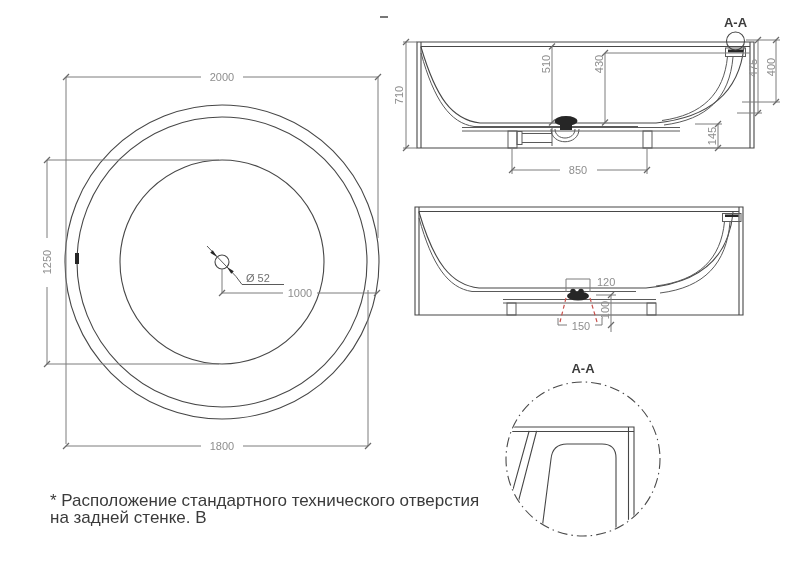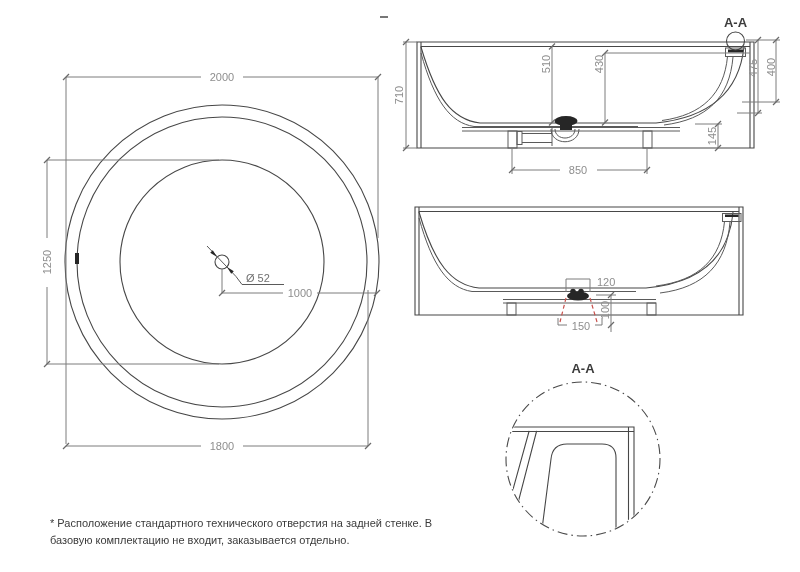--- a/index.html
+++ b/index.html
@@ -9,22 +9,22 @@
   .obj{stroke:#474747;stroke-width:1.1;fill:none;stroke-linecap:square;}
   .thin{stroke:#5a5a5a;stroke-width:1;fill:none;}
   .dim{stroke:#7d7d7d;stroke-width:1;fill:none;}
   .tick{stroke:#6a6a6a;stroke-width:1.2;}
   .dimtext{font:11px "Liberation Sans",sans-serif;fill:#8e8e8e;}
   .drainlabel{font:11px "Liberation Sans",sans-serif;fill:#707070;}
   .label{font:600 13px "Liberation Sans",sans-serif;fill:#3c3c3c;}
   .dark{fill:#262626;stroke:none;}
   .red{stroke:#c8504c;stroke-width:1.2;fill:none;stroke-dasharray:4 3;}
   .dashdot{stroke:#4a4a4a;stroke-width:1.1;fill:none;stroke-dasharray:10 4 1.5 4;}
-  .footnote{position:absolute;left:50px;top:515px;width:430px;
-            font-size:11px;line-height:17px;color:#3b3b3b;}
+  .footnote{position:absolute;left:50px;top:492px;width:430px;
+            font-size:17px;line-height:17px;color:#3b3b3b;}
 </style>
 </head>
 <body>
 
 <div class="canvas">
 <svg width="800" height="572" viewBox="0 0 800 572">
 
   <rect x="380" y="16" width="8" height="2" fill="#777"></rect>
 
   <g>
@@ -162,15 +162,14 @@
     <g clip-path="url(#detailClip)">
       <path class="obj" d="M506,427 H634 M506,431.5 H634 M628.5,427 V537 M634,427 V537"></path>
       <path class="obj" d="M529,431.5 L504,522 M536.5,431.5 L511,530"></path>
       <path class="obj" d="M541,537 L551,459 Q552.5,444 567,444 H602 Q616,444 616,458 V537"></path>
     </g>
   </g>
 </svg>
 
 <div class="footnote">
   <div>* Расположение стандартного технического отверстия на задней стенке. В</div>
-  <div>базовую комплектацию не входит, заказывается отдельно.</div>
 </div>
 </div>
 
 </body></html>

